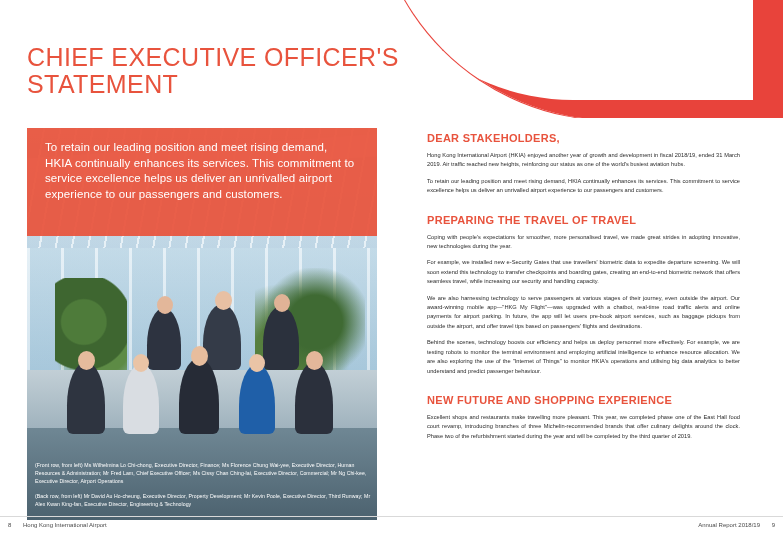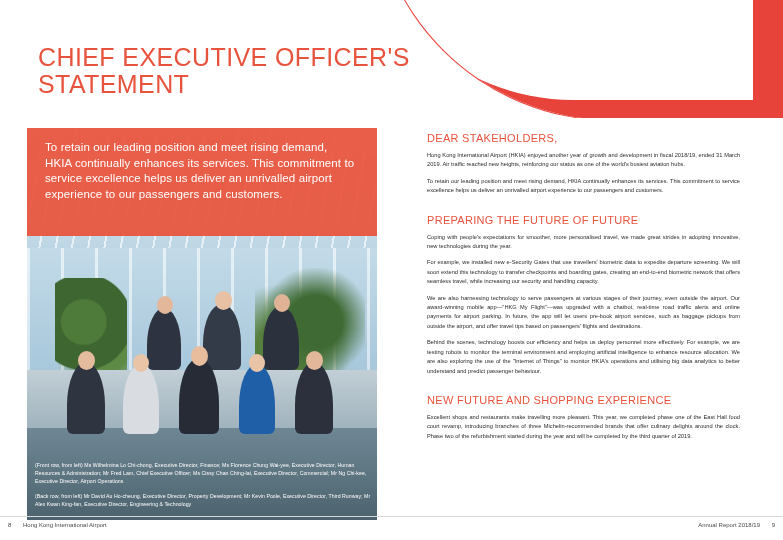--- a/index.html
+++ b/index.html
@@ -53,21 +53,21 @@
     height: 352px;
     border-radius: 0 0 0 241px;
     border-left: 1px solid #e8433b;
     border-bottom: 1px solid #e8433b;
     box-sizing: border-box;
   }
 
   
   .page-title {
     position: absolute;
-    left: 38px;
+    left: 27px;
     top: 44px;
     width: 430px;
     color: #e8533d;
     font-size: 25px;
     line-height: 27px;
     letter-spacing: 0.4px;
     font-weight: normal;
     margin: 0;
   }
 
@@ -186,21 +186,21 @@
     position: absolute;
     left: 427px;
     top: 132px;
     width: 313px;
   }
   .sec-head {
     color: #e8533d;
     font-size: 11px;
     letter-spacing: 0.3px;
     margin: 0 0 7px 0;
-    font-weight: normal;
+    font-weight: bold;
   }
   .sec-head.spaced { margin-top: 18px; }
   .body-p {
     color: #2b2b2b;
     font-size: 5.7px;
     line-height: 9.4px;
     margin: 0 0 7px 0;
     text-align: justify;
   }
 
@@ -286,21 +286,21 @@
       <div class="quote-text">To retain our leading position and meet rising demand, HKIA continually enhances its services. This commitment to service excellence helps us deliver an unrivalled airport experience to our passengers and customers.</div>
     </div>
   </div>
 
   <div class="right-col">
 
     <h2 class="sec-head">DEAR STAKEHOLDERS,</h2>
     <p class="body-p">Hong Kong International Airport (HKIA) enjoyed another year of growth and development in fiscal 2018/19, ended 31 March 2019. Air traffic reached new heights, reinforcing our status as one of the world's busiest aviation hubs.</p>
     <p class="body-p">To retain our leading position and meet rising demand, HKIA continually enhances its services. This commitment to service excellence helps us deliver an unrivalled airport experience to our passengers and customers.</p>
 
-    <h2 class="sec-head spaced">PREPARING THE FUTURE OF FUTURE</h2>
+    <h2 class="sec-head spaced">PREPARING THE TRAVEL OF TRAVEL</h2>
     <p class="body-p">Coping with people's expectations for smoother, more personalised travel, we made great strides in adopting innovative, new technologies during the year.</p>
     <p class="body-p">For example, we installed new e-Security Gates that use travellers' biometric data to expedite departure screening. We will soon extend this technology to transfer checkpoints and boarding gates, creating an end-to-end biometric network that offers seamless travel, while increasing our security and handling capacity.</p>
     <p class="body-p">We are also harnessing technology to serve passengers at various stages of their journey, even outside the airport. Our award-winning mobile app—"HKG My Flight"—was upgraded with a chatbot, real-time road traffic alerts and online payments for airport parking. In future, the app will let users pre-book airport services, such as baggage pickups from outside the airport, and offer travel tips based on passengers' flights and destinations.</p>
     <p class="body-p">Behind the scenes, technology boosts our efficiency and helps us deploy personnel more effectively. For example, we are testing robots to monitor the terminal environment and employing artificial intelligence to enhance resource allocation. We are also exploring the use of the "Internet of Things" to monitor HKIA's operations and utilising big data analytics to better understand and predict passenger behaviour.</p>
 
     <h2 class="sec-head spaced">NEW FUTURE AND SHOPPING EXPERIENCE</h2>
     <p class="body-p">Excellent shops and restaurants make travelling more pleasant. This year, we completed phase one of the East Hall food court revamp, introducing branches of three Michelin-recommended brands that offer culinary delights around the clock. Phase two of the refurbishment started during the year and will be completed by the third quarter of 2019.</p>
   </div>
 
   <div class="footer">

